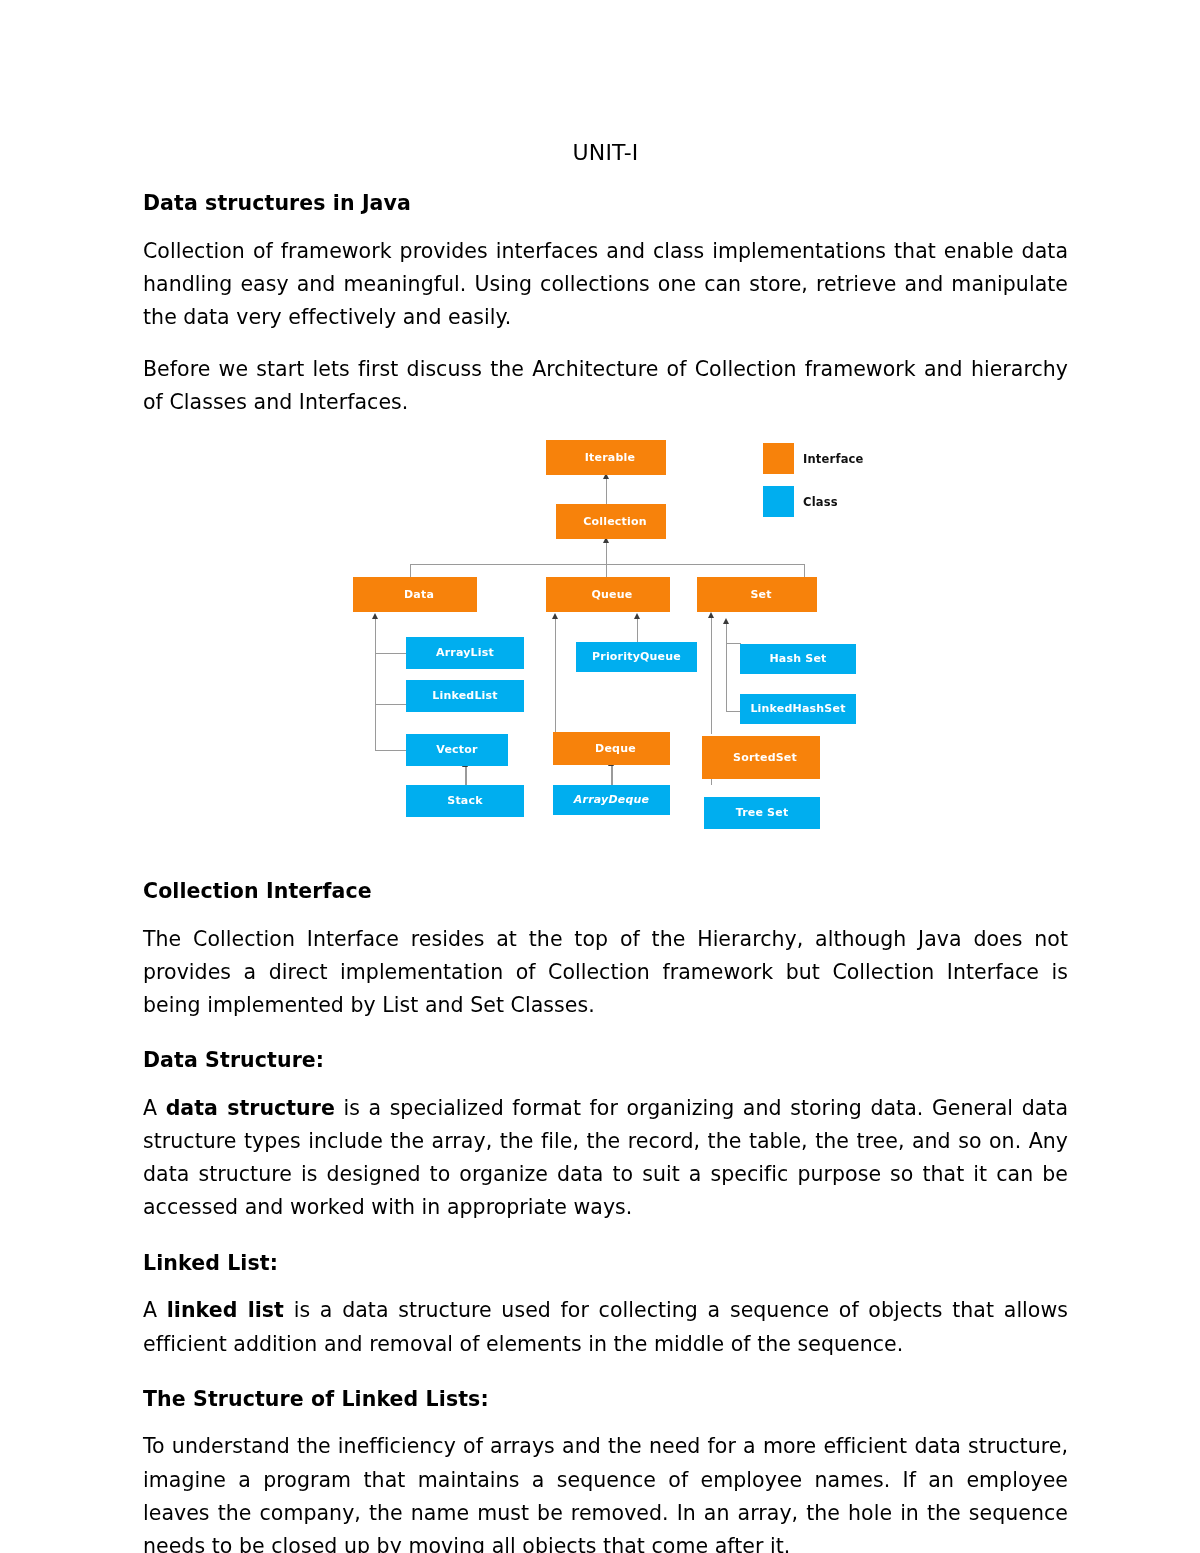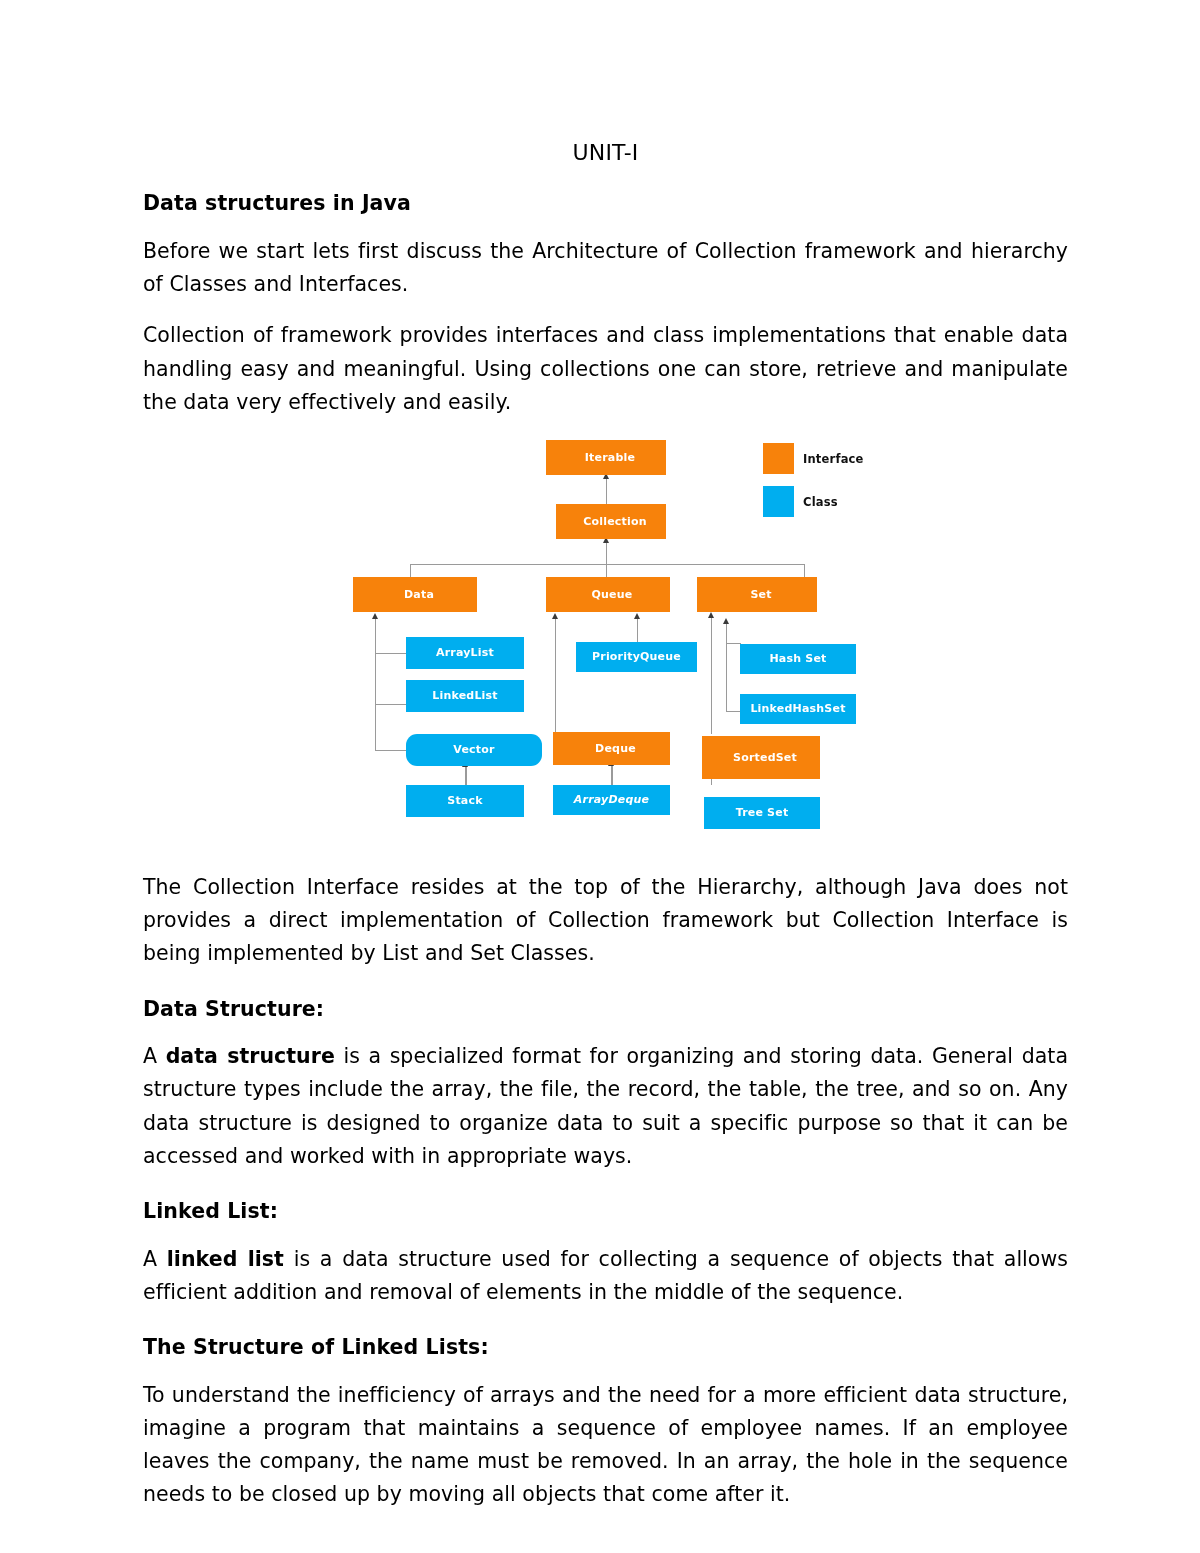--- a/index.html
+++ b/index.html
@@ -112,22 +112,22 @@
 </style>
 </head>
 <body>
 
 <div class="page">
   <div class="content">
 
     <h1 class="doc-title">UNIT-I</h1>
 
     <h2 class="sec-heading">Data structures in Java</h2>
+    <p class="para">Collection of framework provides interfaces and class implementations that enable data handling easy and meaningful. Using collections one can store, retrieve and manipulate the data very effectively and easily.</p>
     <p class="para">Before we start lets first discuss the Architecture of Collection framework and hierarchy of Classes and Interfaces.</p>
-    <p class="para">Collection of framework provides interfaces and class implementations that enable data handling easy and meaningful. Using collections one can store, retrieve and manipulate the data very effectively and easily.</p>
 
     <div class="diagram">
 
       <div class="legend-swatch" style="left:620px; top:10px; background:#F7820B;"></div>
       <div class="legend-label" style="left:660px; top:19px;">Interface</div>
 
       <div class="legend-swatch" style="left:620px; top:53px; background:#00AEEF;"></div>
       <div class="legend-label" style="left:660px; top:62px;">Class</div>
 
       <div class="conn v" style="left: 463px; top: 42px; height: 32px; background: rgb(154, 154, 154);"></div>
@@ -178,39 +178,40 @@
       <div class="node iface" style="left: 210px; top: 144px; width: 124px; height: 35px; background: rgb(247, 130, 11);">Data</div>
 
       <div class="node iface" style="left: 403px; top: 144px; width: 124px; height: 35px; background: rgb(247, 130, 11);">Queue</div>
 
       <div class="node iface" style="left: 554px; top: 144px; width: 120px; height: 35px; background: rgb(247, 130, 11);">Set</div>
 
       <div class="node klass" style="left: 263px; top: 204px; width: 118px; height: 32px; background: rgb(0, 174, 239);">ArrayList</div>
 
       <div class="node klass" style="left: 263px; top: 247px; width: 118px; height: 32px; background: rgb(0, 174, 239);">LinkedList</div>
 
-      <div class="node klass" style="left: 263px; top: 301px; width: 136px; height: 32px; background: rgb(0, 174, 239); border-radius: 11px;">Vector</div>
+      <div class="node klass" style="left: 263px; top: 301px; width: 102px; height: 32px; background: rgb(0, 174, 239);">Vector</div>
 
       <div class="node klass" style="left: 263px; top: 352px; width: 118px; height: 32px; background: rgb(0, 174, 239);">Stack</div>
 
       <div class="node klass" style="left: 433px; top: 209px; width: 121px; height: 30px; background: rgb(0, 174, 239);">PriorityQueue</div>
 
       <div class="node iface" style="left: 410px; top: 299px; width: 117px; height: 33px; background: rgb(247, 130, 11);">Deque</div>
 
       <div class="node klass" style="left: 410px; top: 352px; width: 117px; height: 30px; background: rgb(0, 174, 239); font-style: italic;">ArrayDeque</div>
 
       <div class="node klass" style="left: 597px; top: 211px; width: 116px; height: 30px; background: rgb(0, 174, 239);">Hash Set</div>
 
       <div class="node klass" style="left: 597px; top: 261px; width: 116px; height: 30px; background: rgb(0, 174, 239);">LinkedHashSet</div>
 
       <div class="node iface" style="left: 559px; top: 303px; width: 118px; height: 43px; background: rgb(247, 130, 11);">SortedSet</div>
 
       <div class="node klass" style="left: 561px; top: 364px; width: 116px; height: 32px; background: rgb(0, 174, 239);">Tree Set</div>
     </div>
 
+    <h2 class="sec-heading">Collection Interface</h2>
     <p class="para">The Collection Interface resides at the top of the Hierarchy, although Java does not provides a direct implementation of Collection framework but Collection Interface is being implemented by List and Set Classes.</p>
 
     <h2 class="sec-heading">Data Structure:</h2>
     <p class="para">A
       <b>data structure</b><span> is a specialized format for organizing and storing data. General data structure types include the array, the file, the record, the table, the tree, and so on. Any data structure is designed to organize data to suit a specific purpose so that it can be accessed and worked with in appropriate ways.</span></p>
 
     <h2 class="sec-heading">Linked List:</h2>
     <p class="para">A
       <b>linked list</b><span> is a data structure used for collecting a sequence of objects that allows efficient addition and removal of elements in the middle of the sequence.</span></p>
 

